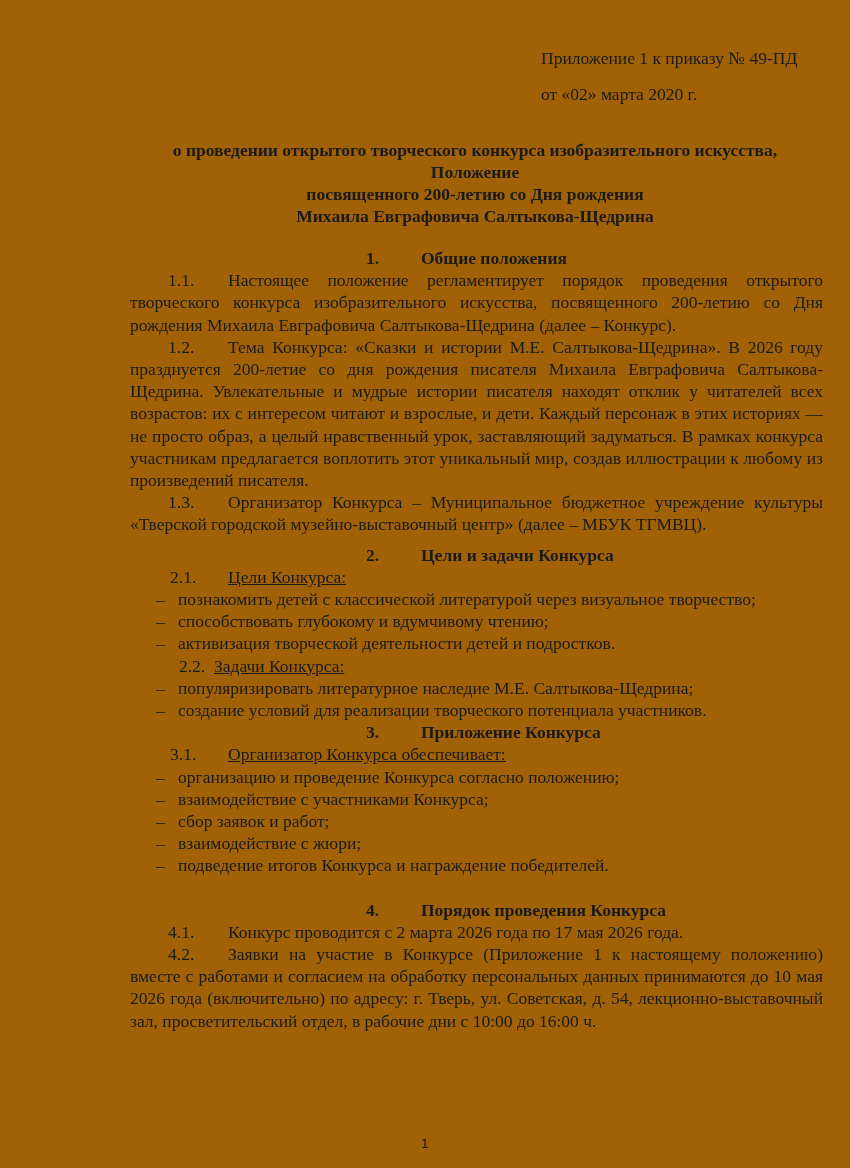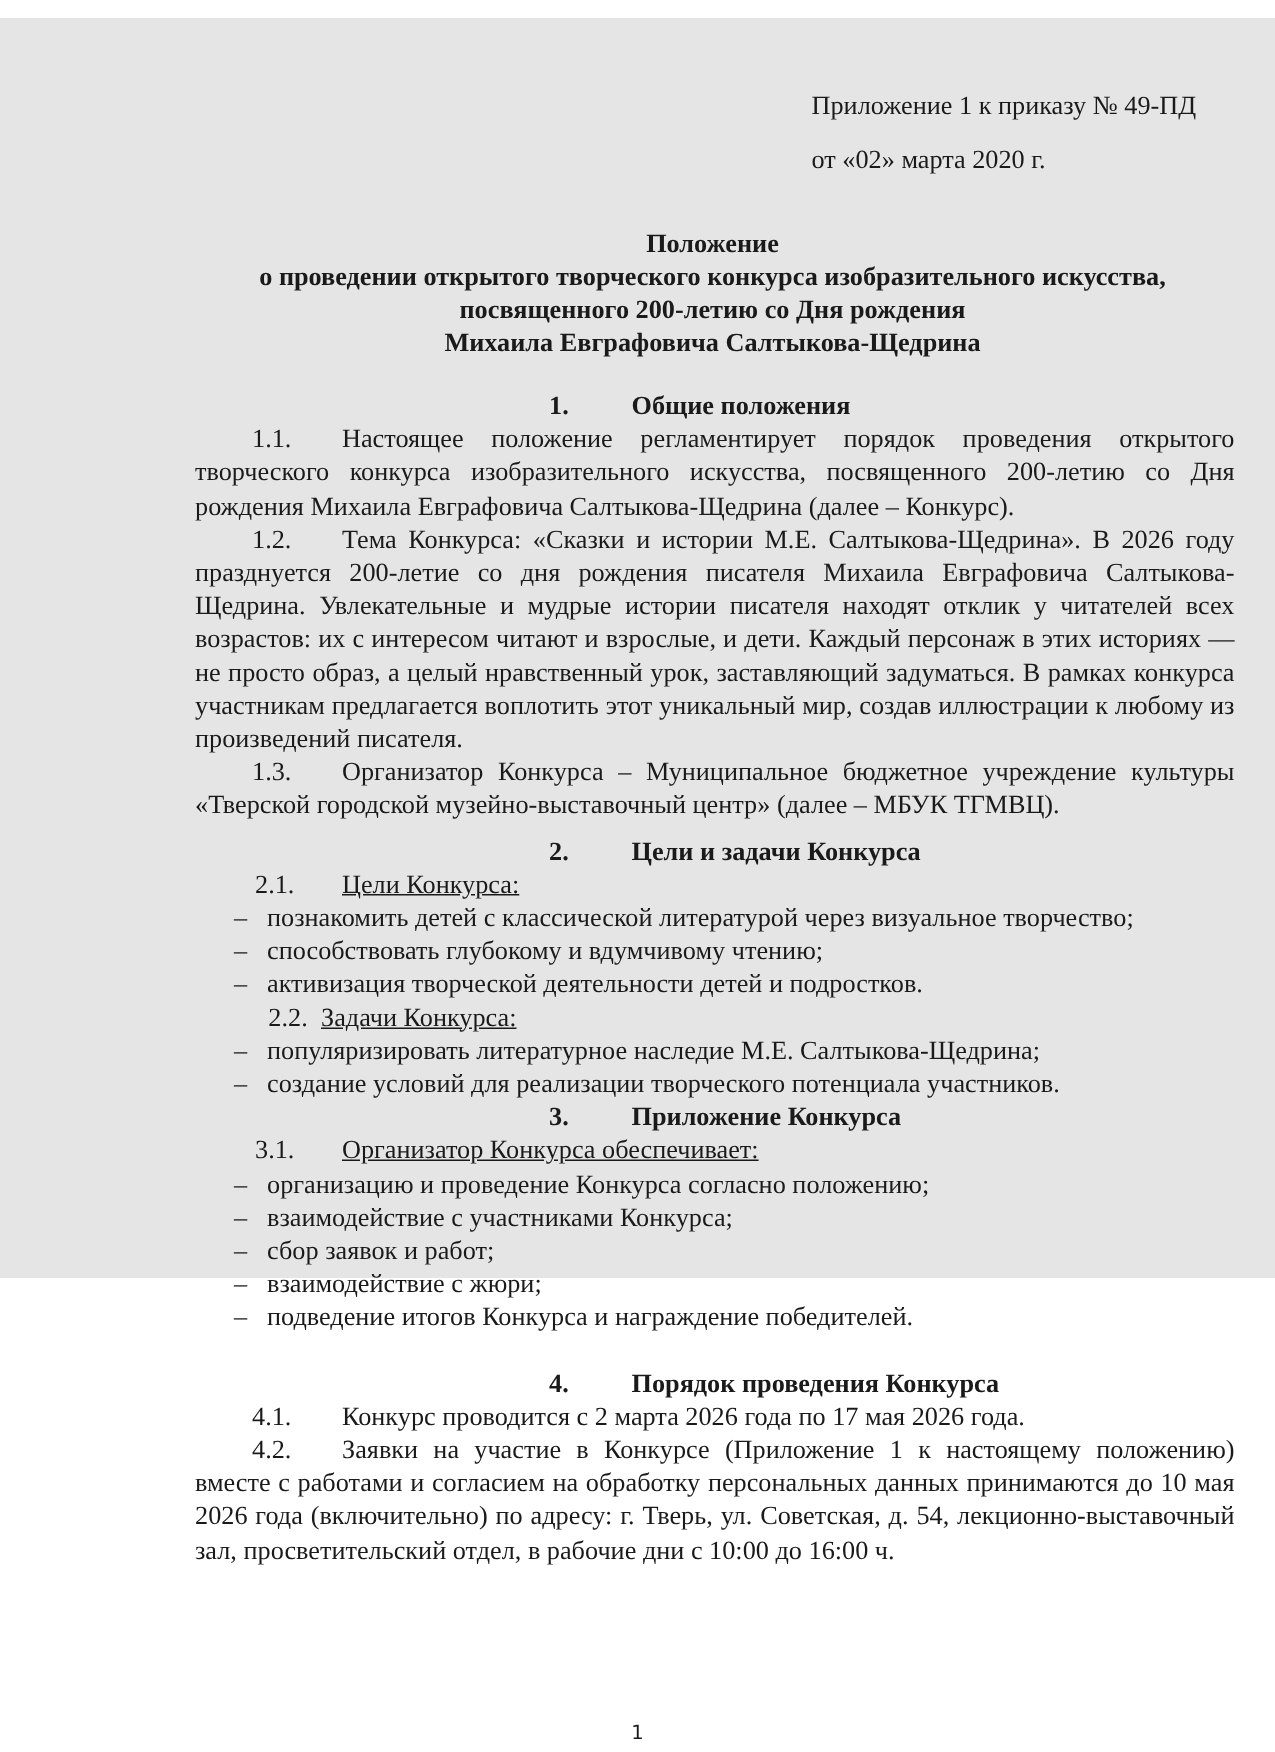--- a/index.html
+++ b/index.html
@@ -1,17 +1,17 @@
 <!DOCTYPE html>
 <html><head>
 <meta charset="utf-8">
 <style>
   html, body { margin: 0; padding: 0; background: #ffffff; }
   body { width: 850px; height: 1168px; position: relative; overflow: hidden; font-family: "Liberation Serif", serif; color: #1a1a1a; }
-  .page { position: absolute; left: 0; top: 12px; width: 850px; height: 840px; background: #e5e5e5; }
+  .page { position: absolute; left: 0; top: 0; width: 850px; height: 1168px; background: #a16207; }
   .header-block { position: absolute; left: 541px; top: 40px; font-size: 17.5px; line-height: 36px; }
   .title-block { position: absolute; left: 100px; top: 139px; width: 750px; text-align: center; font-weight: bold; font-size: 17.5px; line-height: 22px; }
   .content { position: absolute; left: 130px; top: 247px; width: 693px; font-size: 17.5px; line-height: 22.2px; }
   .sec-heading { font-weight: bold; text-align: center; position: relative; height: 22.2px; }
   .sec-heading .num { position: absolute; left: 236px; }
   .sec-heading .txt { position: absolute; left: 291px; }
   .para { text-align: justify; text-indent: 38px; }
   .para .pnum { display: inline-block; width: 60px; text-indent: 0; }
   .sub { padding-left: 40px; text-decoration: underline; }
   .sub .pnum { display: inline-block; width: 58px; }
@@ -26,22 +26,22 @@
 <body>
 
 <div class="page">
 
   <div class="header-block">
     <div>Приложение 1 к приказу № 49-ПД</div>
     <div>от «02» марта 2020 г.</div>
   </div>
 
   <div class="title-block">
+    <div>о проведении открытого творческого конкурса изобразительного искусства,</div>
     <div>Положение</div>
-    <div>о проведении открытого творческого конкурса изобразительного искусства,</div>
     <div>посвященного 200-летию со Дня рождения</div>
     <div>Михаила Евграфовича Салтыкова-Щедрина</div>
   </div>
 
   <div class="content">
 
     <div class="sec-heading">
       <span class="num">1.</span>
       <span class="txt">Общие положения</span>
     </div>

